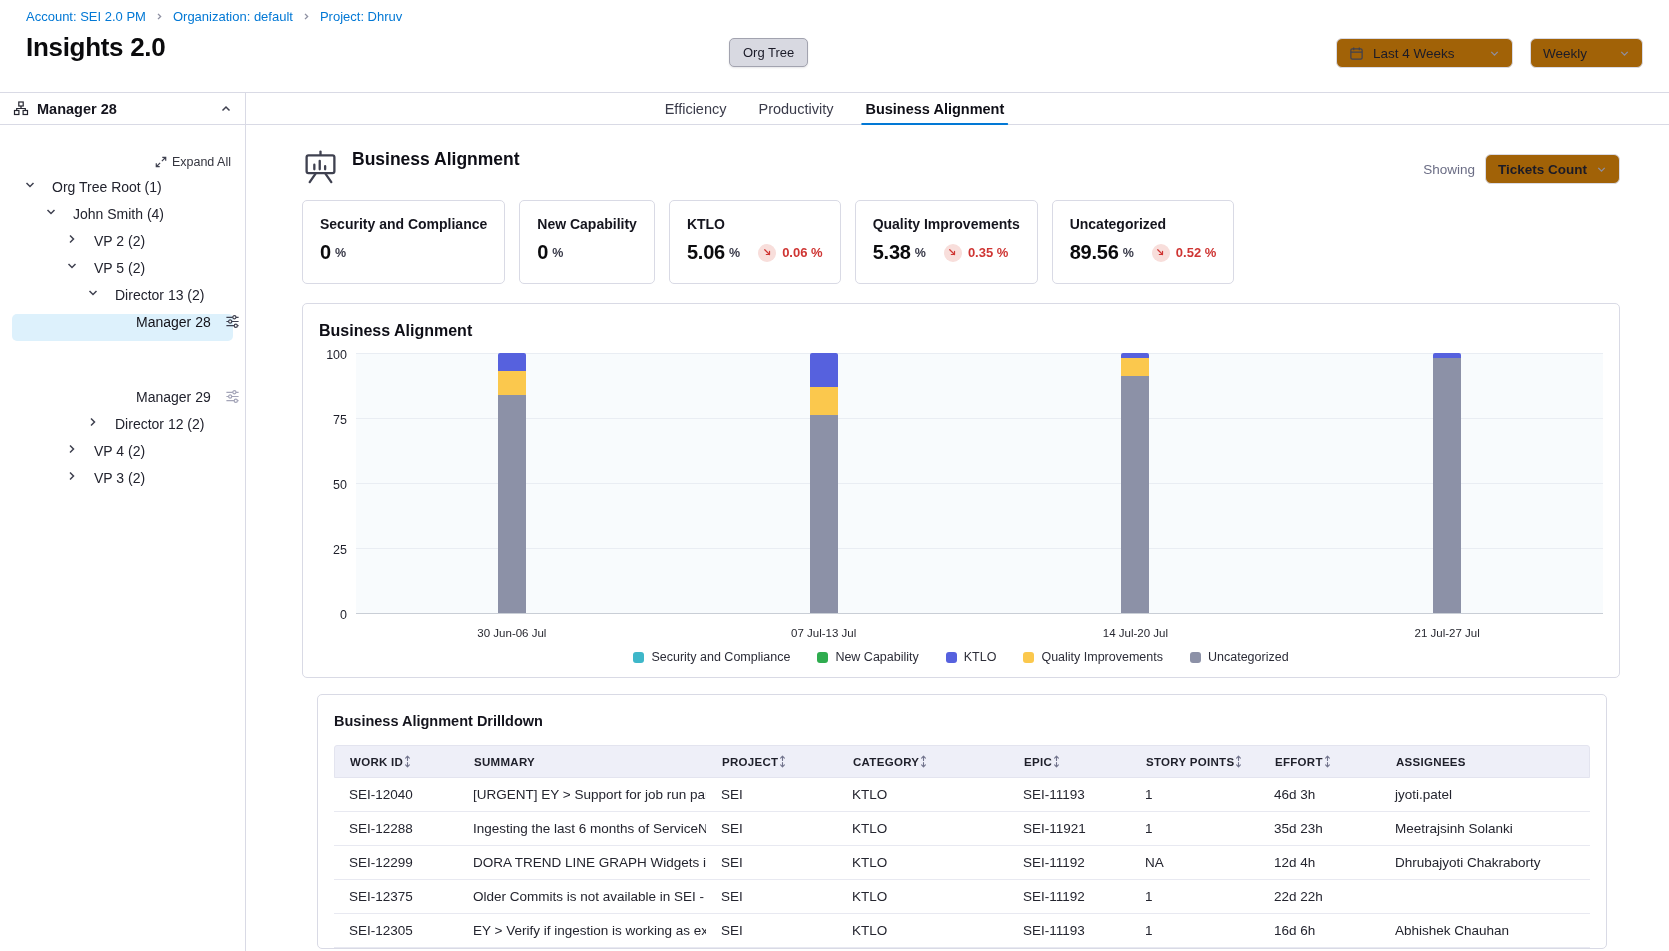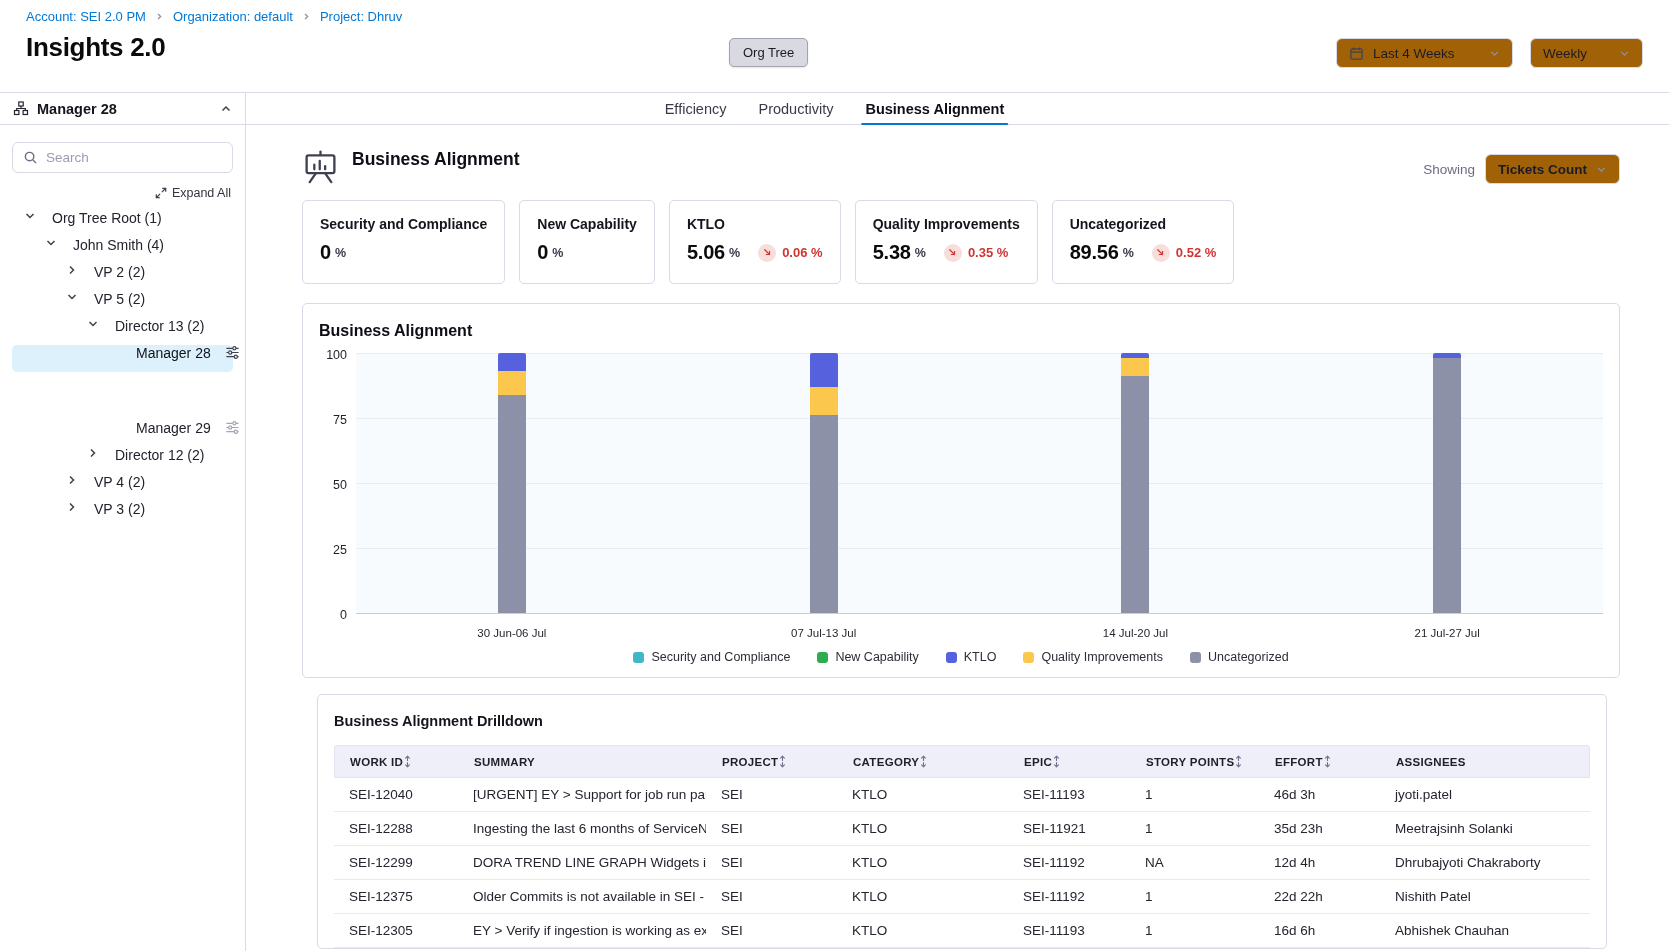--- a/index.html
+++ b/index.html
@@ -164,29 +164,20 @@
     <div class="tabs">
         <div class="tab">Efficiency</div>
         <div class="tab">Productivity</div>
         <div class="tab active">Business Alignment</div>
       </div>
   </div>
 
   <div class="content-wrap">
 
     <aside class="sidebar">
-      <div class="search-box">
-        <span>
-            <svg width="15" height="15" viewBox="0 0 16 16" fill="none" stroke="#6b6d85" stroke-width="1.5">
-              <circle cx="7" cy="7" r="4.5"></circle>
-              <path d="M10.6 10.6 14 14"></path>
-            </svg>
-          </span>
-        <input type="text" placeholder="Search" style="">
-      </div>
       <div class="expand-row">
         <span class="expand-all">
           <span>
               <svg width="12" height="12" viewBox="0 0 14 14" fill="none" stroke="#3f4150" stroke-width="1.4">
                 <path d="M8.5 1.5h4v4M12.5 1.5 8 6M5.5 12.5h-4v-4M1.5 12.5 6 8"></path>
               </svg>
             </span>
           <span>Expand All</span>
         </span>
       </div>
@@ -529,21 +520,20 @@
               <div class="td">Dhrubajyoti Chakraborty</div>
             </div>
             <div class="tgrid trow">
               <div class="td">SEI-12375</div>
               <div class="td">Older Commits is not available in SEI - S...</div>
               <div class="td">SEI</div>
               <div class="td">KTLO</div>
               <div class="td">SEI-11192</div>
               <div class="td">1</div>
               <div class="td">22d 22h</div>
-              <div class="td">Nishith Patel</div>
             </div>
             <div class="tgrid trow">
               <div class="td">SEI-12305</div>
               <div class="td">EY &gt; Verify if ingestion is working as ex...</div>
               <div class="td">SEI</div>
               <div class="td">KTLO</div>
               <div class="td">SEI-11193</div>
               <div class="td">1</div>
               <div class="td">16d 6h</div>
               <div class="td">Abhishek Chauhan</div>

